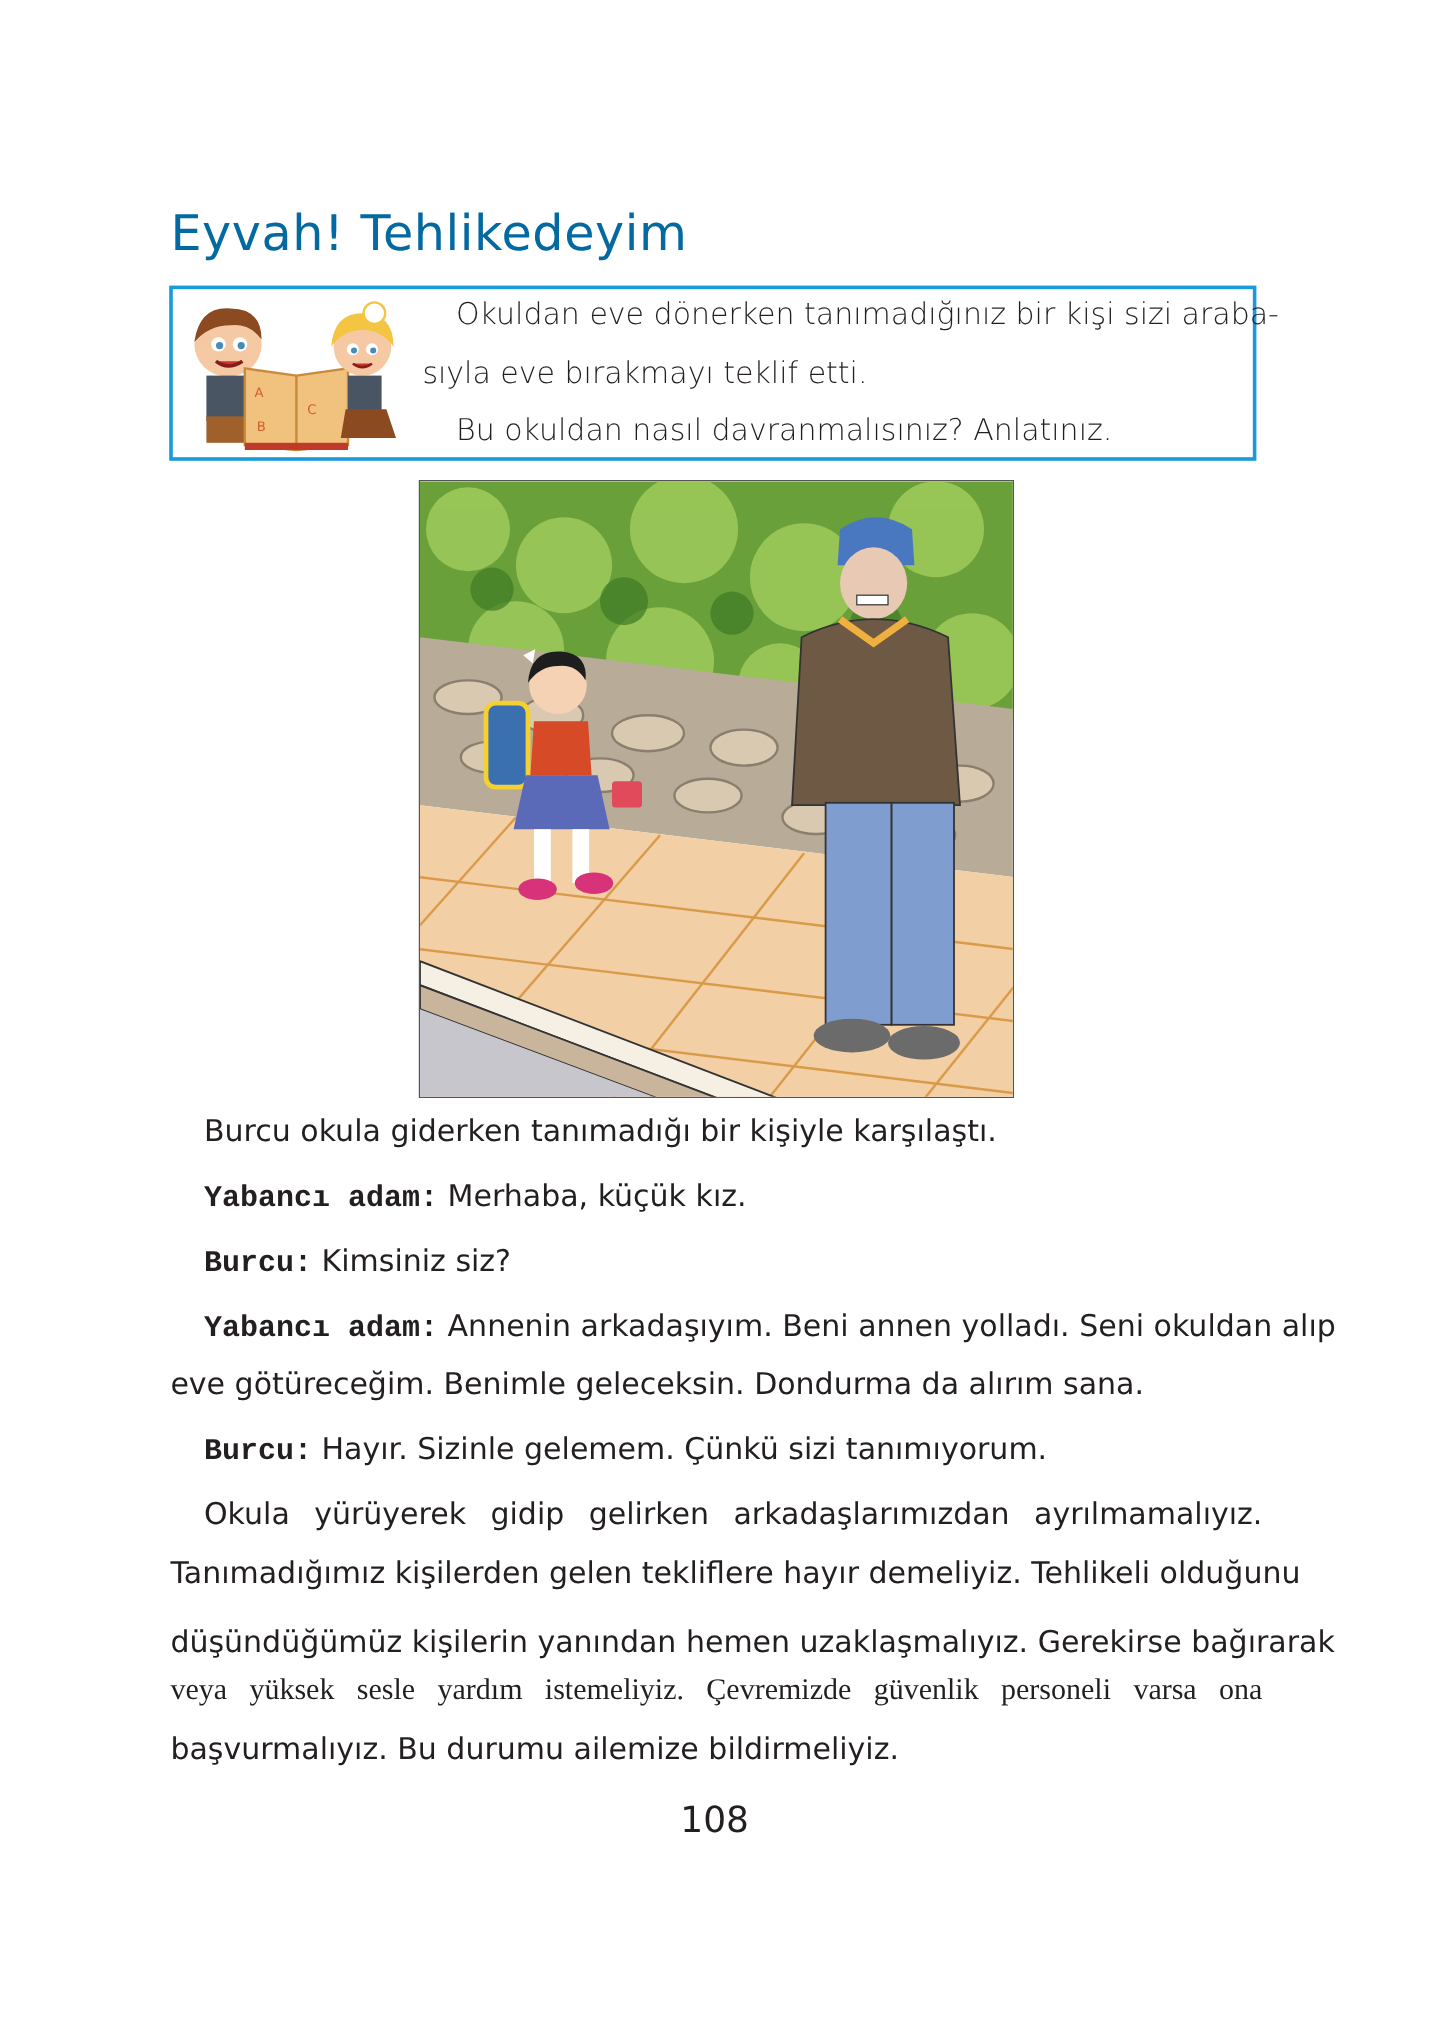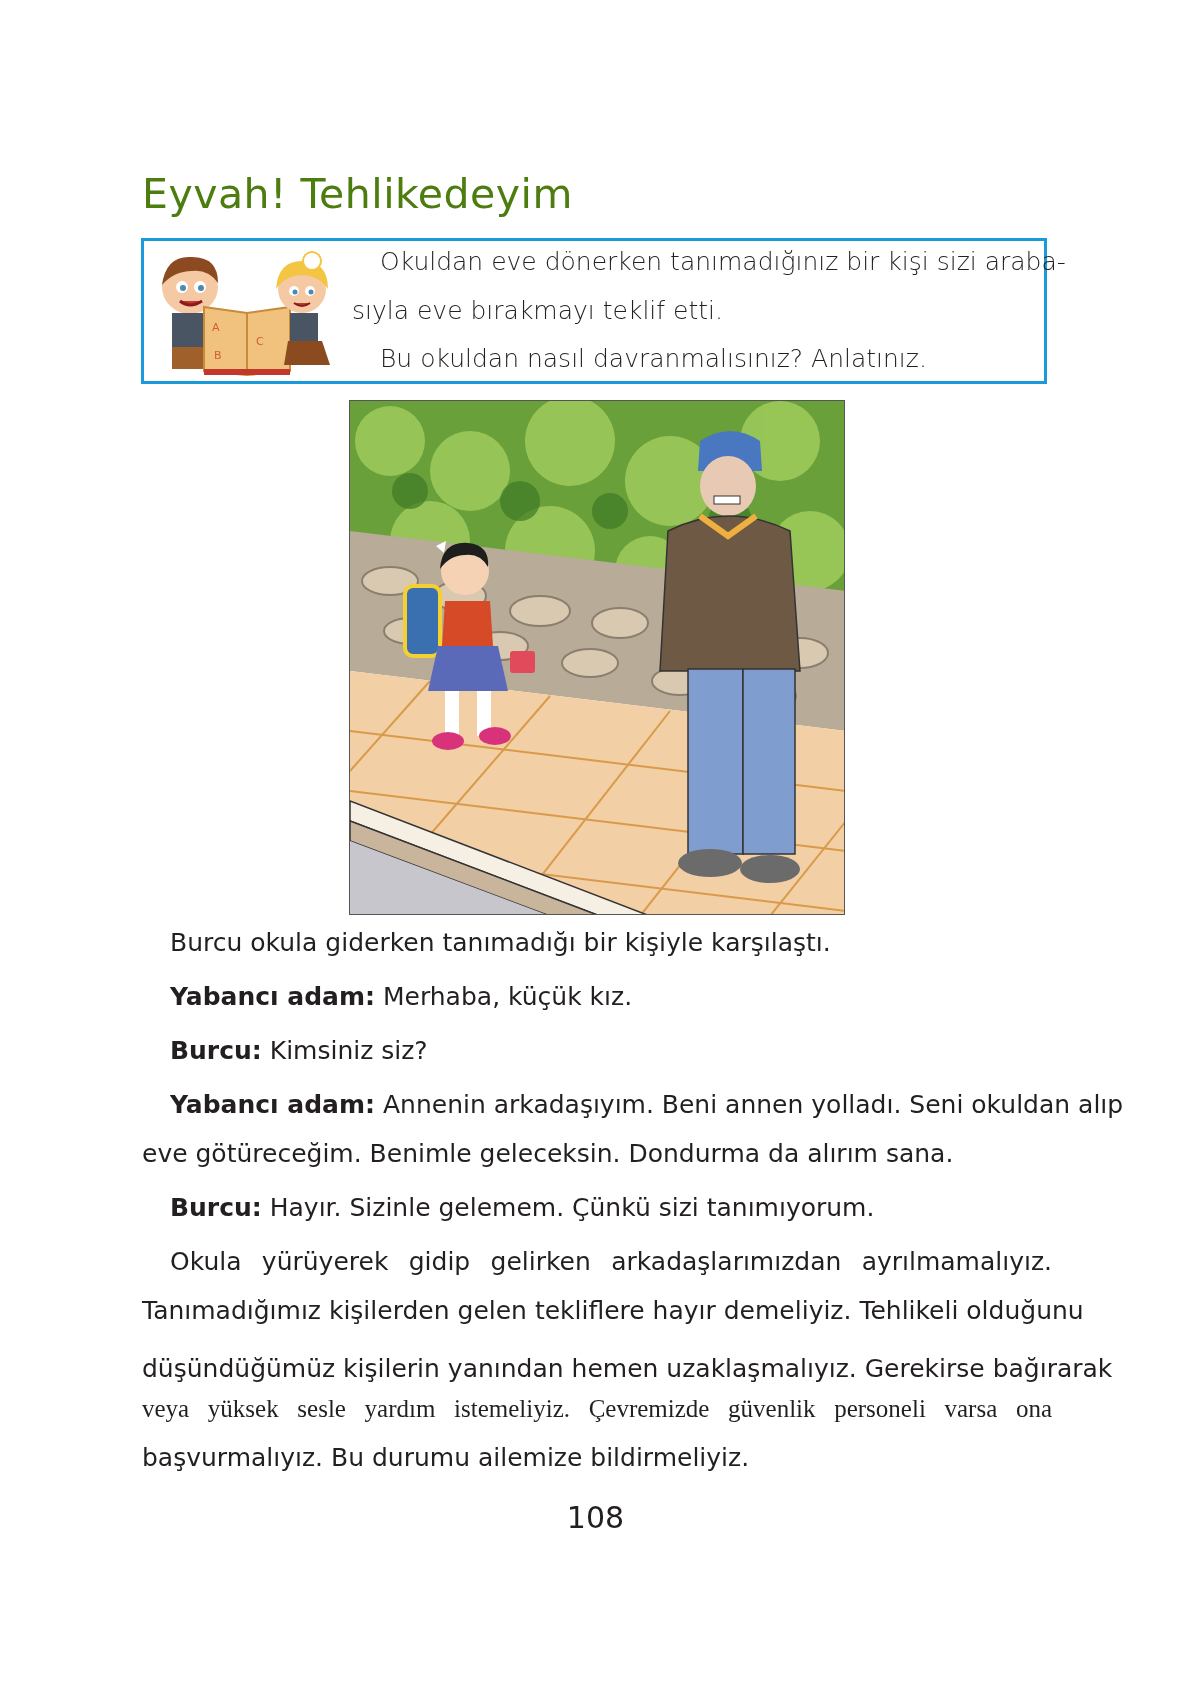--- a/index.html
+++ b/index.html
@@ -1,33 +1,33 @@
 <!DOCTYPE html>
 <html><head>
 <meta charset="utf-8">
 <style>
   html, body { margin: 0; padding: 0; background: #ffffff; }
   body { width: 1191px; height: 1684px; position: relative; overflow: hidden;
          font-family: "DejaVu Sans", sans-serif; color: #231f20; }
   .title { position: absolute; left: 142px; top: 170px; font-size: 41px;
-           color: #4d7c0f; letter-spacing: 0.5px; font-weight: normal; }
+           color: #0369a1; letter-spacing: 0.5px; font-weight: normal; }
   .intro-box { position: absolute; left: 141px; top: 238px; width: 906px; height: 146px;
                border: 3px solid #1a9ad9; box-sizing: border-box; background: #fff; }
   .intro-art { position: absolute; left: 8px; top: 6px; width: 185px; height: 130px; }
   .intro-text { position: absolute; font-size: 25px; line-height: 30px; white-space: nowrap; font-weight: 300; }
   .l1 { left: 236px; top: 6px; width: 660px; text-align: justify; text-align-last: justify; }
   .l2 { left: 208px; top: 55px; }
   .l3 { left: 236px; top: 103px; }
   .scene { position: absolute; left: 349px; top: 400px; width: 496px; height: 515px;
            border: 1.5px solid #555; box-sizing: border-box; overflow: hidden; }
   .para { position: absolute; left: 142px; width: 910px; font-size: 25px; line-height: 30px;
           white-space: nowrap; }
   .para.indent { left: 170px; }
   .para.just { text-align: justify; text-align-last: justify; }
-  .bold { font-weight: bold; }
+  .bold { font-weight: bold; font-family: Liberation Mono, monospace; }
   .page-num { position: absolute; left: 0; width: 1191px; top: 1500px; text-align: center;
               font-size: 30px; }
 </style>
 </head>
 <body>
 
 <div class="title">Eyvah! Tehlikedeyim</div>
 
 <div class="intro-box">
   <svg class="intro-art" viewBox="0 0 185 130">

